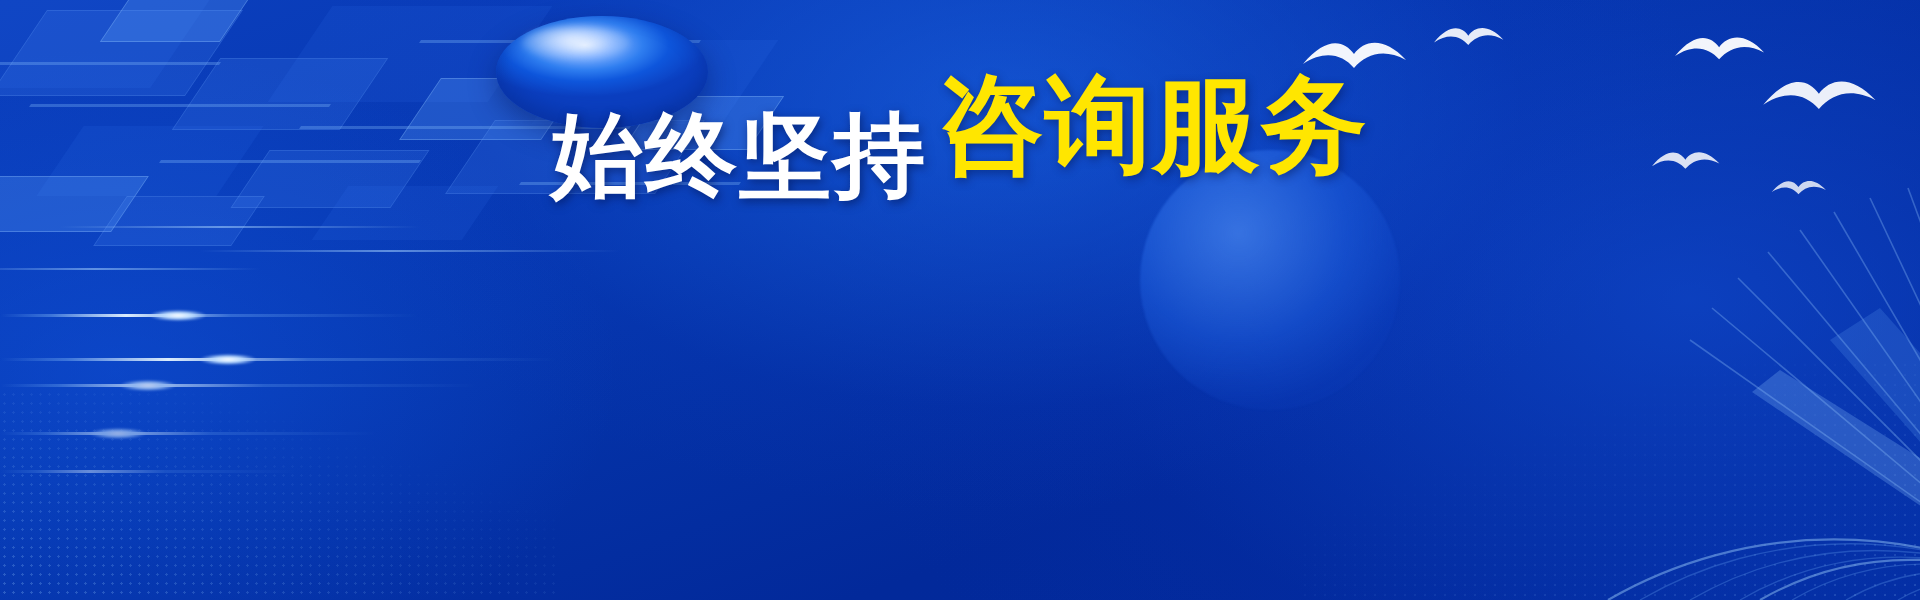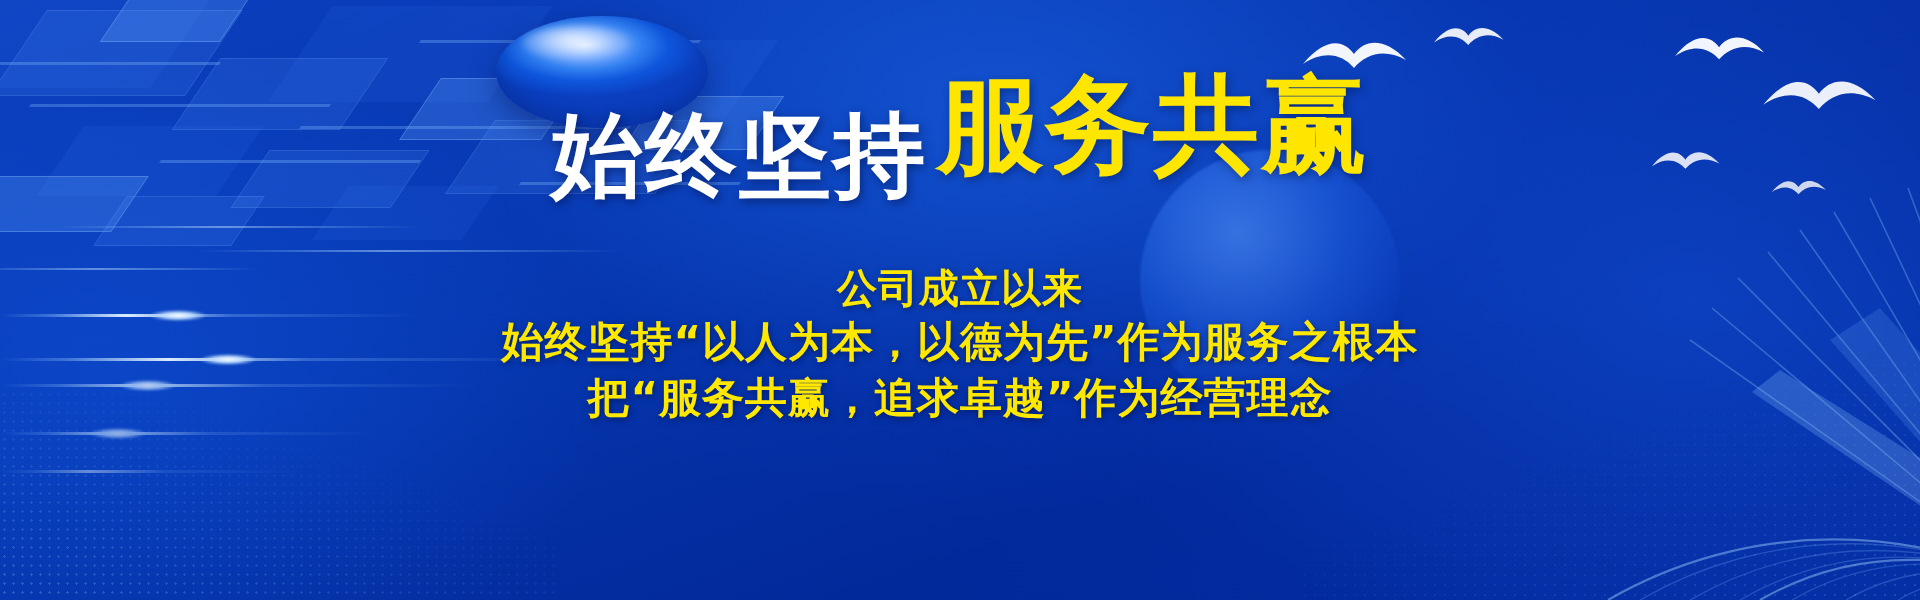--- a/index.html
+++ b/index.html
@@ -215,23 +215,18 @@
       <path d="M3,30 C26,2 44,6 54,20 C64,6 84,2 106,26 C84,14 66,20 54,34 C42,20 24,16 3,30 Z" fill="#ffffff" opacity="0.85"></path>
     </svg>
     <svg class="bird" style="left:1770px; top:176px;" width="58" height="24" viewBox="0 0 110 44">
       <path d="M3,30 C26,2 44,6 54,20 C64,6 84,2 106,26 C84,14 66,20 54,34 C42,20 24,16 3,30 Z" fill="#ffffff" opacity="0.8"></path>
     </svg>
   </div>
 
   <div id="content">
 
     <div id="headline">
-      <span id="hl-white" class="hl">始终坚持</span><span id="hl-yellow" class="hl">服务共赢</span>
+      <span id="hl-white" class="hl">始终坚持</span><span id="hl-yellow" class="hl">咨询服务</span>
     </div>
 
-    <div id="body">
-      <div id="bl-1" class="bl">公司成立以来</div>
-      <div id="bl-2" class="bl">始终坚持“以人为本，以德为先”作为服务之根本</div>
-      <div id="bl-3" class="bl">把“服务共赢，追求卓越”作为经营理念</div>
-    </div>
 
   </div>
 </div>
 
 </body></html>

